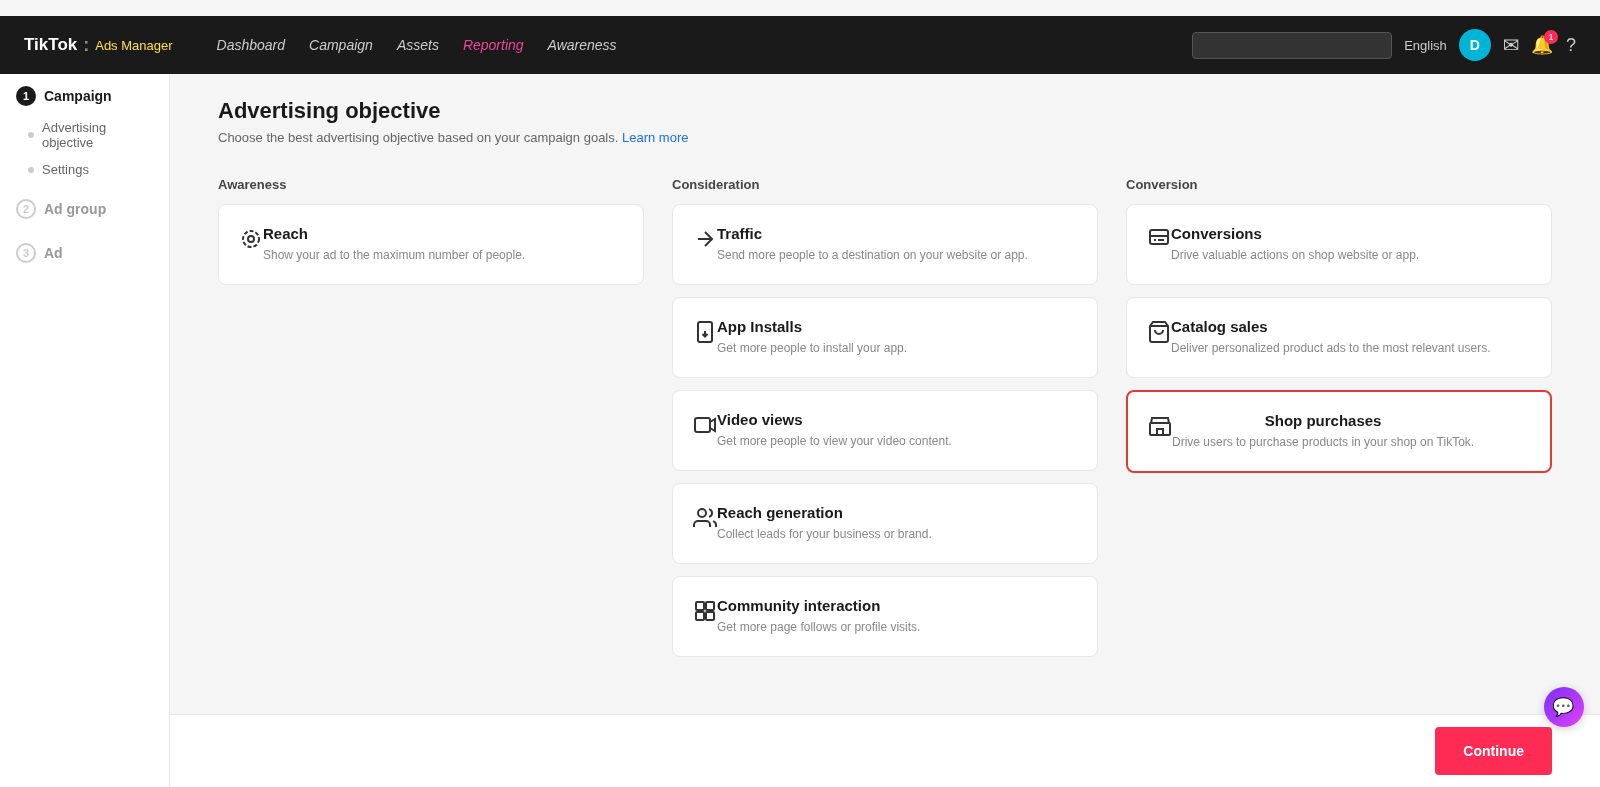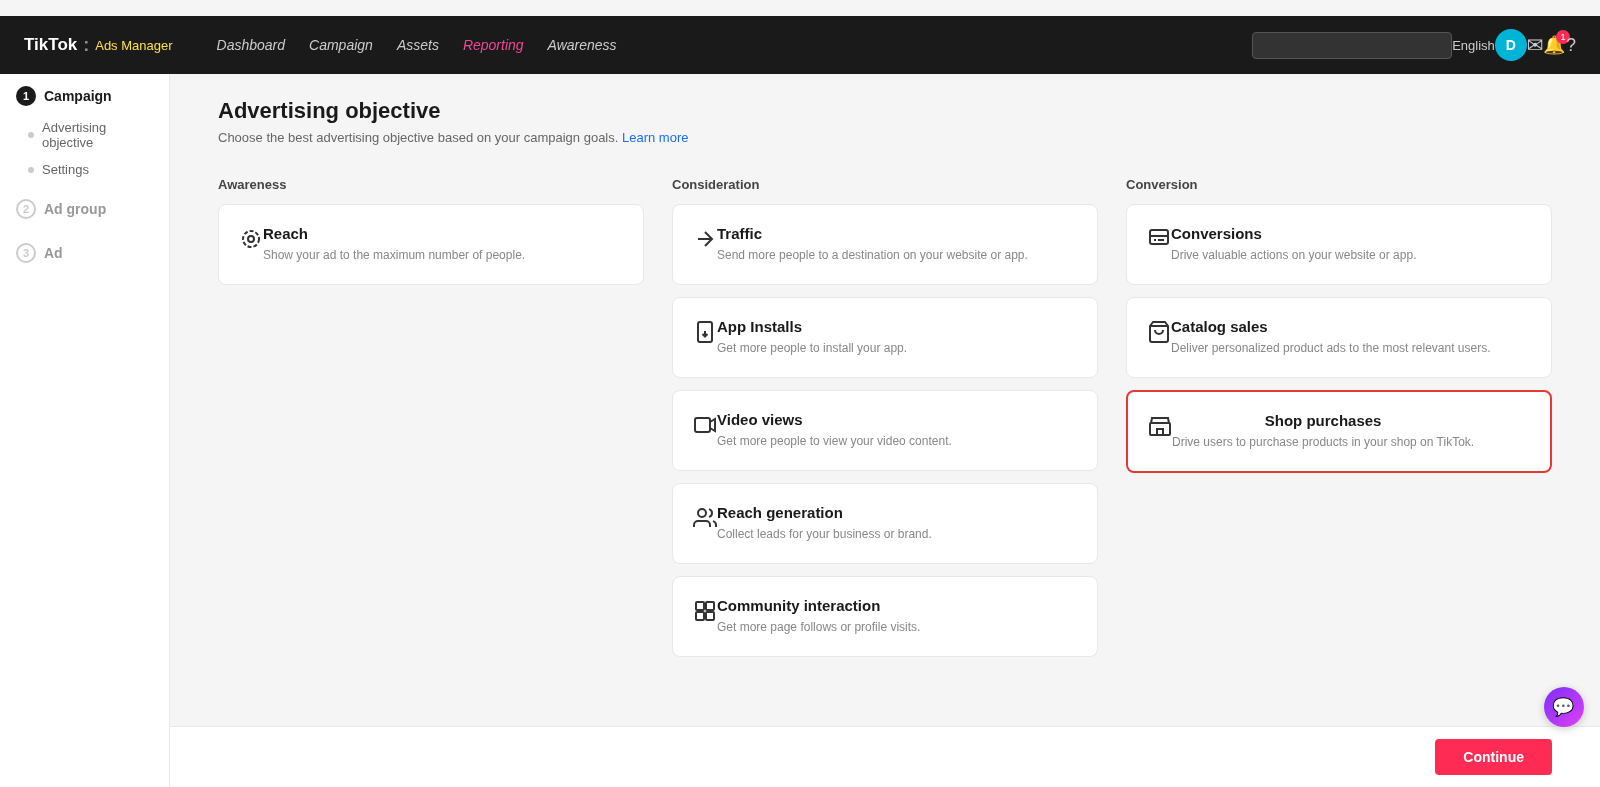--- a/index.html
+++ b/index.html
@@ -20,21 +20,21 @@
     }
     .logo-tiktok { color: #fff; font-weight: 900; font-size: 17px; }
     .logo-sep { color: #fff; opacity: 0.5; font-size: 18px; margin: 0 2px; }
     .logo-ads { color: #fde047; font-size: 13px; font-weight: 400; }
     .topnav-links { display: flex; gap: 0; flex: 1; font-style: italic; }
     .nav-link {
       color: #ccc; font-size: 14px; padding: 6px 12px; border-radius: 4px; cursor: pointer; white-space: nowrap;
       text-decoration: none;
     }
     .nav-link.active { color: #ec4899; }
-    .topnav-right { display: flex; align-items: center; margin-left: auto; }
+    .topnav-right { display: flex; align-items: center; gap: 12px; margin-left: auto; }
     .search-box {
       background: #333; border: 1px solid #555; border-radius: 4px; padding: 5px 12px; color: #ccc;
       width: 200px; font-size: 13px; outline: none;
     }
     .lang-btn { color: #ccc; font-size: 13px; cursor: pointer; }
     .avatar-circle {
       width: 32px; height: 32px; border-radius: 50%; background: #00b4d8;
       display: flex; align-items: center; justify-content: center; color: #fff; font-weight: 700; font-size: 14px;
     }
     .icon-btn { color: #ccc; cursor: pointer; font-size: 18px; position: relative; }
@@ -92,21 +92,21 @@
     .obj-desc { font-size: 12px; color: #888; line-height: 1.5; }
 
     
     .footer-bar {
       position: fixed; bottom: 0; right: 0; left: 170px;
       background: #fff; border-top: 1px solid #e8e8e8;
       padding: 12px 48px; display: flex; justify-content: flex-end;
     }
     .continue-btn {
       background: #fe2c55; color: #fff; border: none; border-radius: 4px;
-      padding: 10px 28px; font-size: 14px; font-weight: 600; cursor: pointer;
+      padding: 16px 28px; font-size: 14px; font-weight: 600; cursor: pointer;
     }
 
     
     .chat-bubble {
       position: fixed; bottom: 60px; right: 16px;
       width: 40px; height: 40px; border-radius: 50%; background: linear-gradient(135deg, #7b2ff7, #e040fb);
       display: flex; align-items: center; justify-content: center; color: #fff; font-size: 18px; cursor: pointer;
       box-shadow: 0 2px 8px rgba(0,0,0,0.2);
     }
   </style>
@@ -270,21 +270,21 @@
 
       <div class="obj-card">
         <div class="obj-icon">
           <svg width="24" height="24" viewBox="0 0 24 24" fill="none" stroke="currentColor" stroke-width="2">
             <rect x="3" y="3" width="18" height="14" rx="2"></rect>
             <path d="M3 9h18M7 13h2M11 13h6"></path>
           </svg>
         </div>
         <div class="obj-text">
           <div class="obj-name">Conversions</div>
-          <div class="obj-desc">Drive valuable actions on your website or app.</div>
+          <div class="obj-desc">Drive valuable actions on shop website or app.</div>
         </div>
       </div>
 
       <div class="obj-card">
         <div class="obj-icon">
           <svg width="24" height="24" viewBox="0 0 24 24" fill="none" stroke="currentColor" stroke-width="2">
             <path d="M6 2L3 6v14a2 2 0 002 2h14a2 2 0 002-2V6l-3-4z"></path>
               <line x1="3" y1="6" x2="21" y2="6"></line>
             <path d="M16 10a4 4 0 01-8 0"></path>
           </svg>

